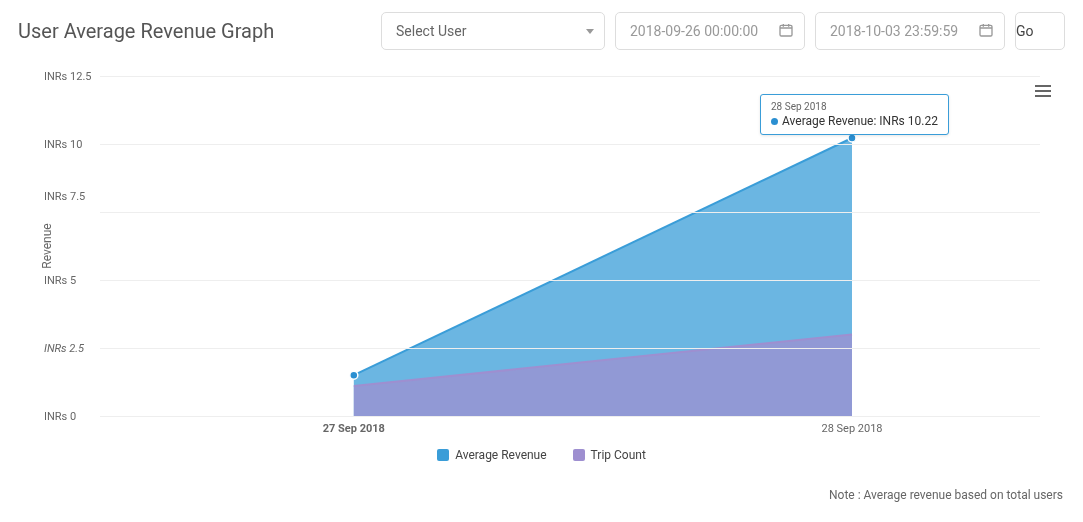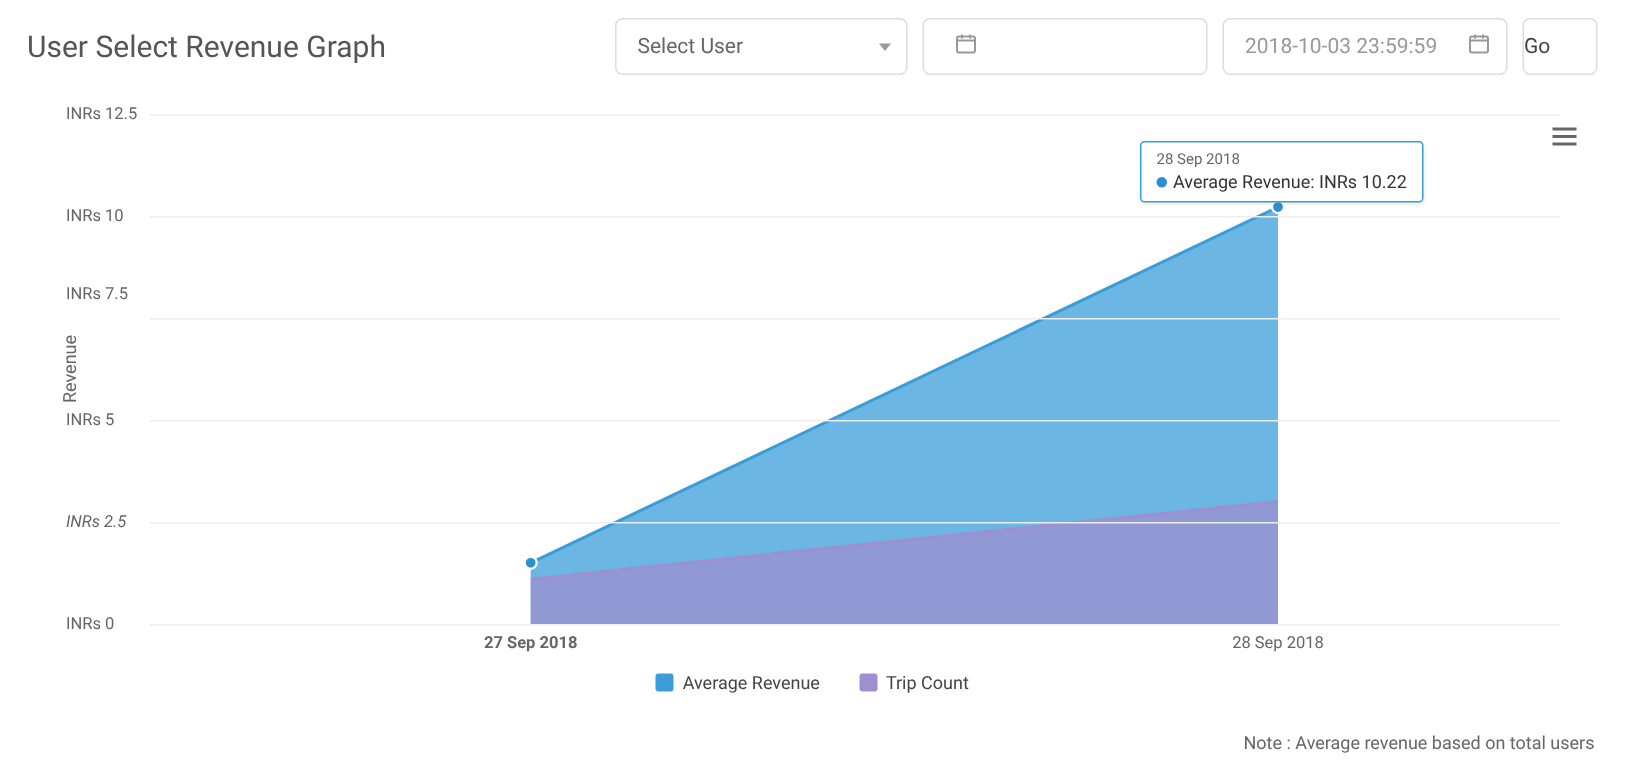--- a/index.html
+++ b/index.html
@@ -28,21 +28,21 @@
     border: 1px solid #ddd;
     border-radius: 5px;
     background: #fff;
     height: 38px;
     display: flex;
     align-items: center;
     font-size: 14px;
     color: #666;
   }
   .select-wrap {
-    width: 195px;
+    width: 224px;
     padding: 0 10px 0 14px;
     justify-content: space-between;
     cursor: pointer;
   }
   .caret {
     width: 0; height: 0;
     border-left: 4px solid transparent;
     border-right: 4px solid transparent;
     border-top: 5px solid #999;
   }
@@ -168,28 +168,29 @@
     top: 420px;
     text-align: right;
     font-size: 12px;
     color: #666;
   }
 </style>
 </head>
 <body>
 
 <div class="header">
-  <div class="title">User Select Revenue Graph</div>
+  <div class="title">User Average Revenue Graph</div>
 
   <div class="select-wrap">
     <span>Select User</span>
     <span class="caret"></span>
   </div>
 
   <div class="date-wrap">
+    <input placeholder="2018-09-26 00:00:00" style="">
     <span class="cal-icon">
       <svg width="16" height="16" viewBox="0 0 24 24" fill="none" stroke="#999" stroke-width="2">
         <rect x="3" y="5" width="18" height="16" rx="2"></rect>
           <path d="M3 9h18M8 3v4M16 3v4"></path>
       </svg>
     </span>
   </div>
 
   <div class="date-wrap">
     <input placeholder="2018-10-03 23:59:59" style="">

